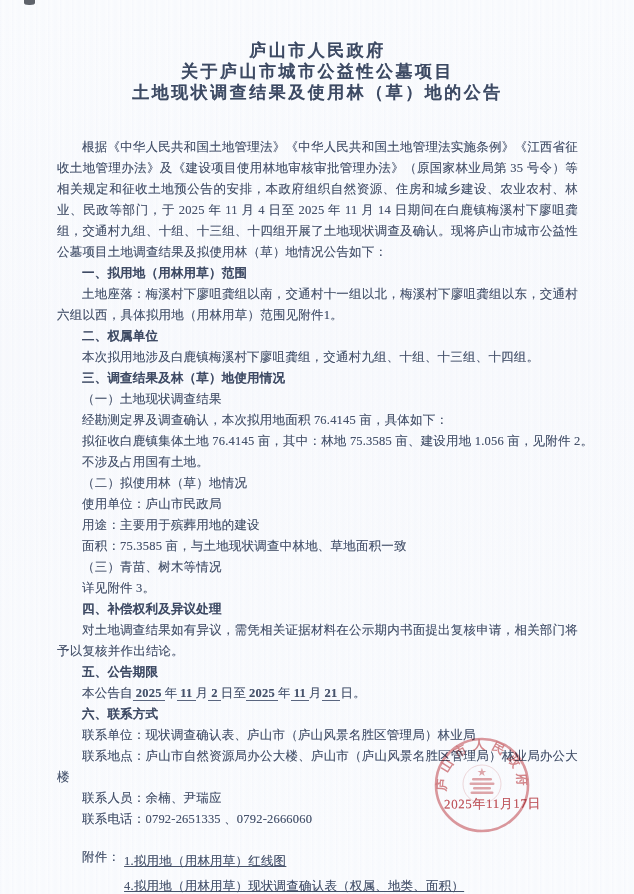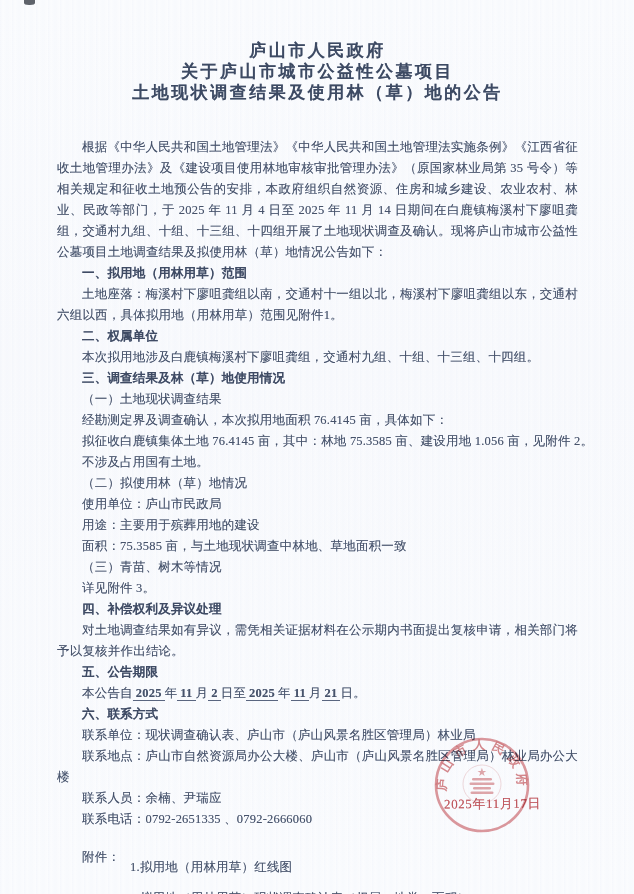--- a/index.html
+++ b/index.html
@@ -42,21 +42,21 @@
     padding:0 3px;
     font-weight:bold;
   }
   .attachments{
     margin-top:17px;
     padding-left:2em;
     display:flex;
   }
   .attachments .att-label{flex:0 0 auto;}
   .attachments .att-items{flex:1 1 auto;}
-  .attachments .att-items div{margin:10px;}
+  .attachments .att-items div{margin:4px;text-decoration:underline;}
   
   .seal{
     position:absolute;left:426px;top:729px;width:112px;height:112px;
     mix-blend-mode:multiply;
   }
   .seal svg{filter:blur(.35px);opacity:.88;}
   .seal-date{
     position:absolute;left:444px;top:795px;
     font-size:13px;letter-spacing:.6px;color:#c4585e;
     transform:rotate(-.6deg);

